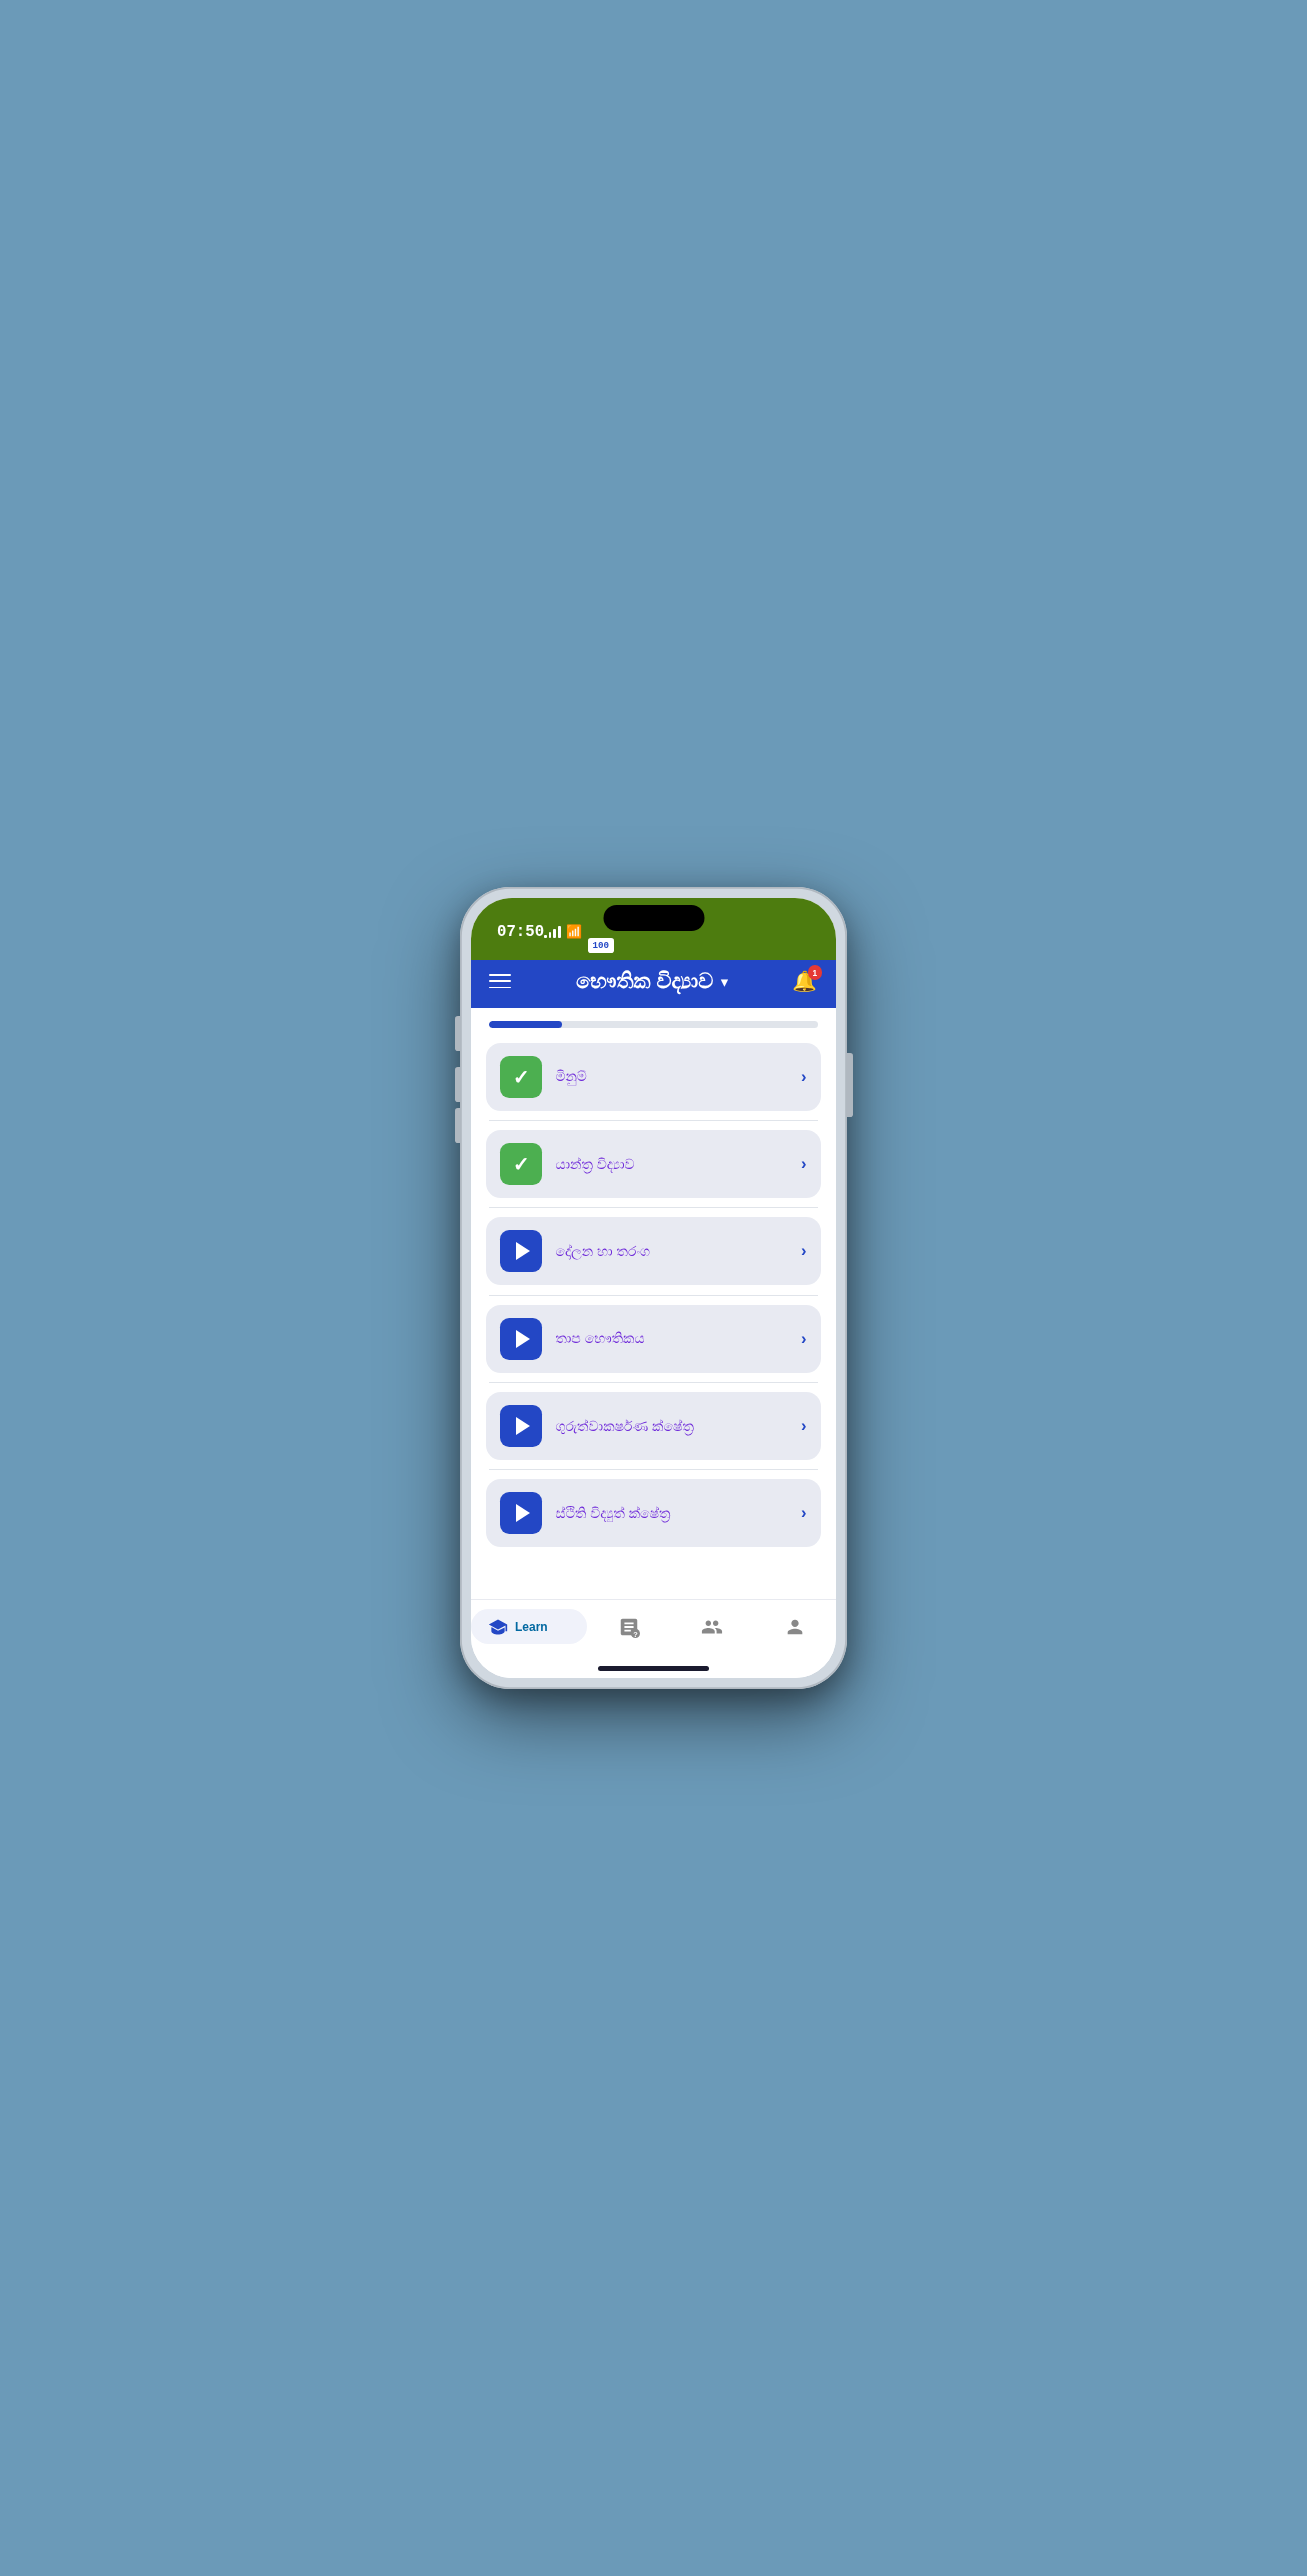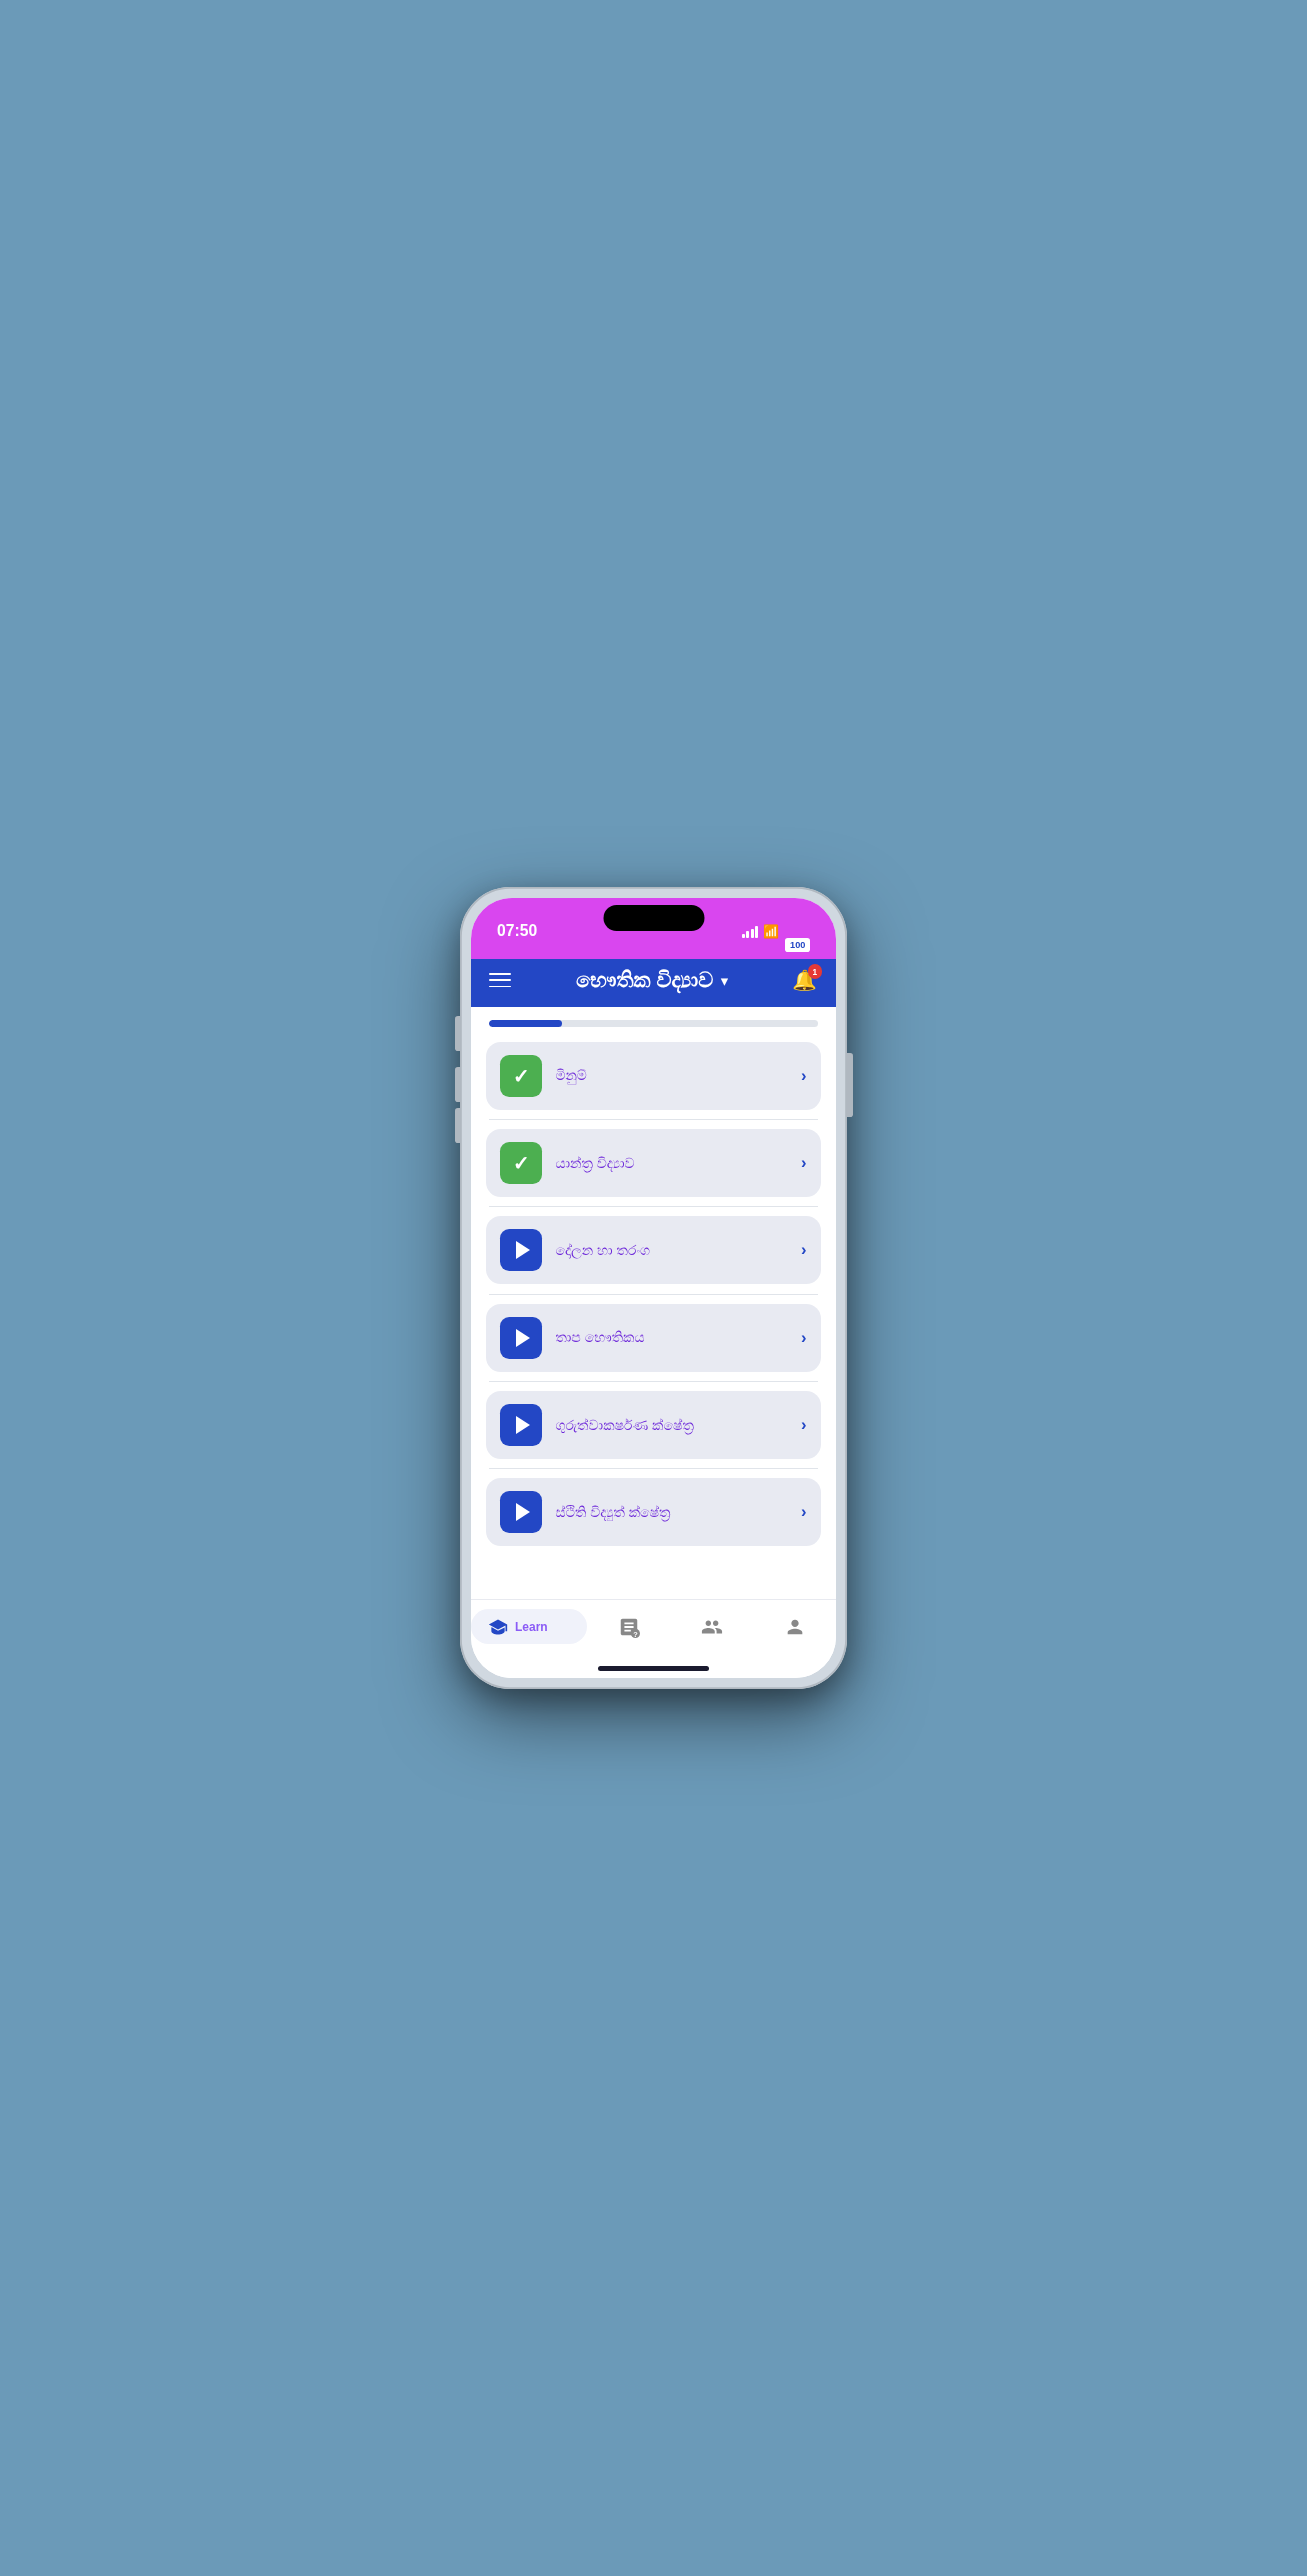--- a/index.html
+++ b/index.html
@@ -53,26 +53,26 @@
       height: 100%;
       background: #ffffff;
       border-radius: 41px;
       overflow: hidden;
       display: flex;
       flex-direction: column;
     }
 
     
     .status-bar {
-      background: #d946ef;
+      background: #4d7c0f;
       padding: 13px 26px 7.4px;
       display: flex;
-      justify-content: space-between;
-      align-items: center;
-      flex-shrink: 0;
+      align-items: center;
+      flex-shrink: 0;
+      font-family: Liberation Mono, monospace;
     }
     .status-time {
       color: white;
       font-size: 15.7px;
       font-weight: 700;
     }
     .status-icons {
       display: flex;
       align-items: center;
       gap: 5.5px;
@@ -286,21 +286,21 @@
     .nav-item.active {
       background: #f0f2fa;
       border-radius: 22px;
       padding: 7.4px 16.6px;
       flex-direction: row;
       gap: 7.4px;
     }
     .nav-label {
       font-size: 12px;
       font-weight: 700;
-      color: #8b5cf6;
+      color: #0369a1;
     }
 
     
     .home-indicator {
       background: white;
       display: flex;
       justify-content: center;
       padding: 3.7px 0 7.4px;
       flex-shrink: 0;
     }

